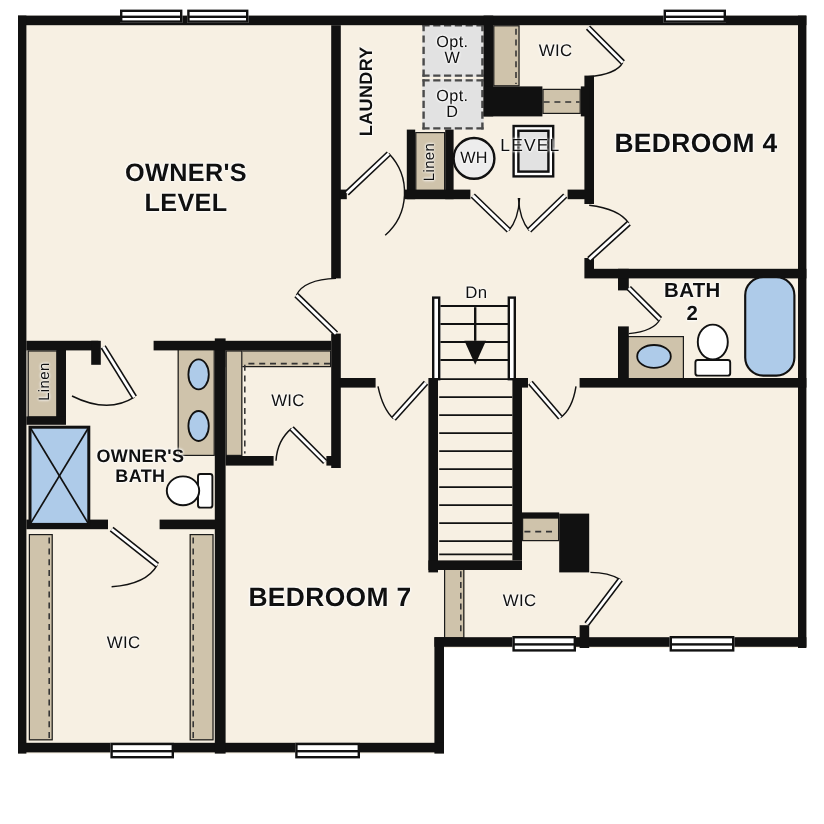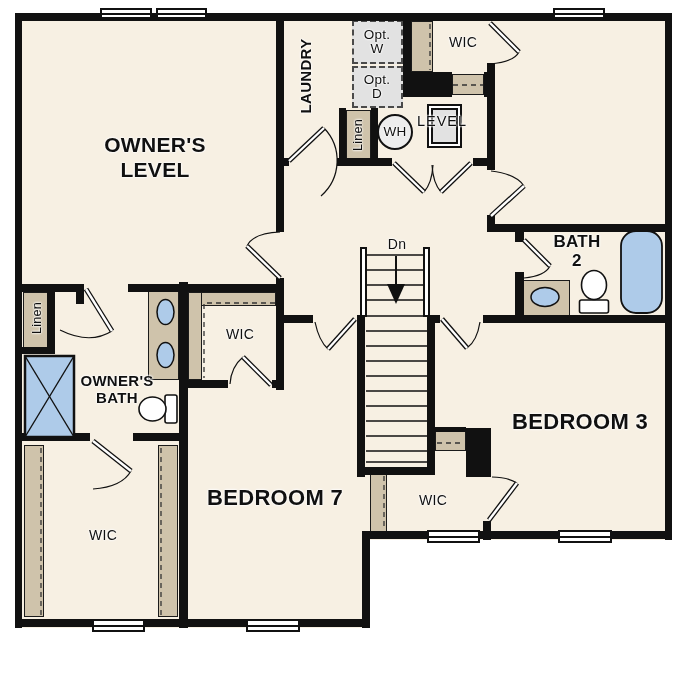--- a/index.html
+++ b/index.html
@@ -225,26 +225,26 @@
       <span>W</span>
   </div>
   <div class="lbl n" style="left:377px;top:87px;font-size:13.5px;line-height:1.05;">
     <span>Opt.</span>
       <span>D</span>
   </div>
   <div class="lbl n vert" style="left:358px;top:135px;font-size:12.5px;">Linen</div>
   <div class="lbl n" style="left:395px;top:132px;font-size:13.5px;">WH</div>
   <div class="lbl n" style="left:442px;top:122px;font-size:14.5px;letter-spacing:1px;">LEVEL</div>
   <div class="lbl n" style="left:463px;top:42px;font-size:14px;">WIC</div>
+  <div class="lbl" style="left:580px;top:120px;font-size:22px;">BEDROOM 4</div>
   <div class="lbl" style="left:577px;top:252px;font-size:17px;line-height:1.1;">
     <span>BATH</span>
       <span>2</span>
   </div>
   <div class="lbl n" style="left:397px;top:244px;font-size:14px;">Dn</div>
-  <div class="lbl" style="left:580px;top:422px;font-size:22px;">BEDROOM 3</div>
   <div class="lbl n" style="left:433px;top:500px;font-size:14px;">WIC</div>
   <div class="lbl" style="left:275px;top:498px;font-size:22px;">BEDROOM 7</div>
   <div class="lbl n" style="left:240px;top:334px;font-size:14px;">WIC</div>
   <div class="lbl" style="left:117px;top:389px;font-size:15px;line-height:1.15;">
     <span>OWNER'S</span>
       <span>BATH</span>
   </div>
   <div class="lbl n vert" style="left:37px;top:318px;font-size:12.5px;">Linen</div>
   <div class="lbl n" style="left:103px;top:535px;font-size:14px;">WIC</div>
 

